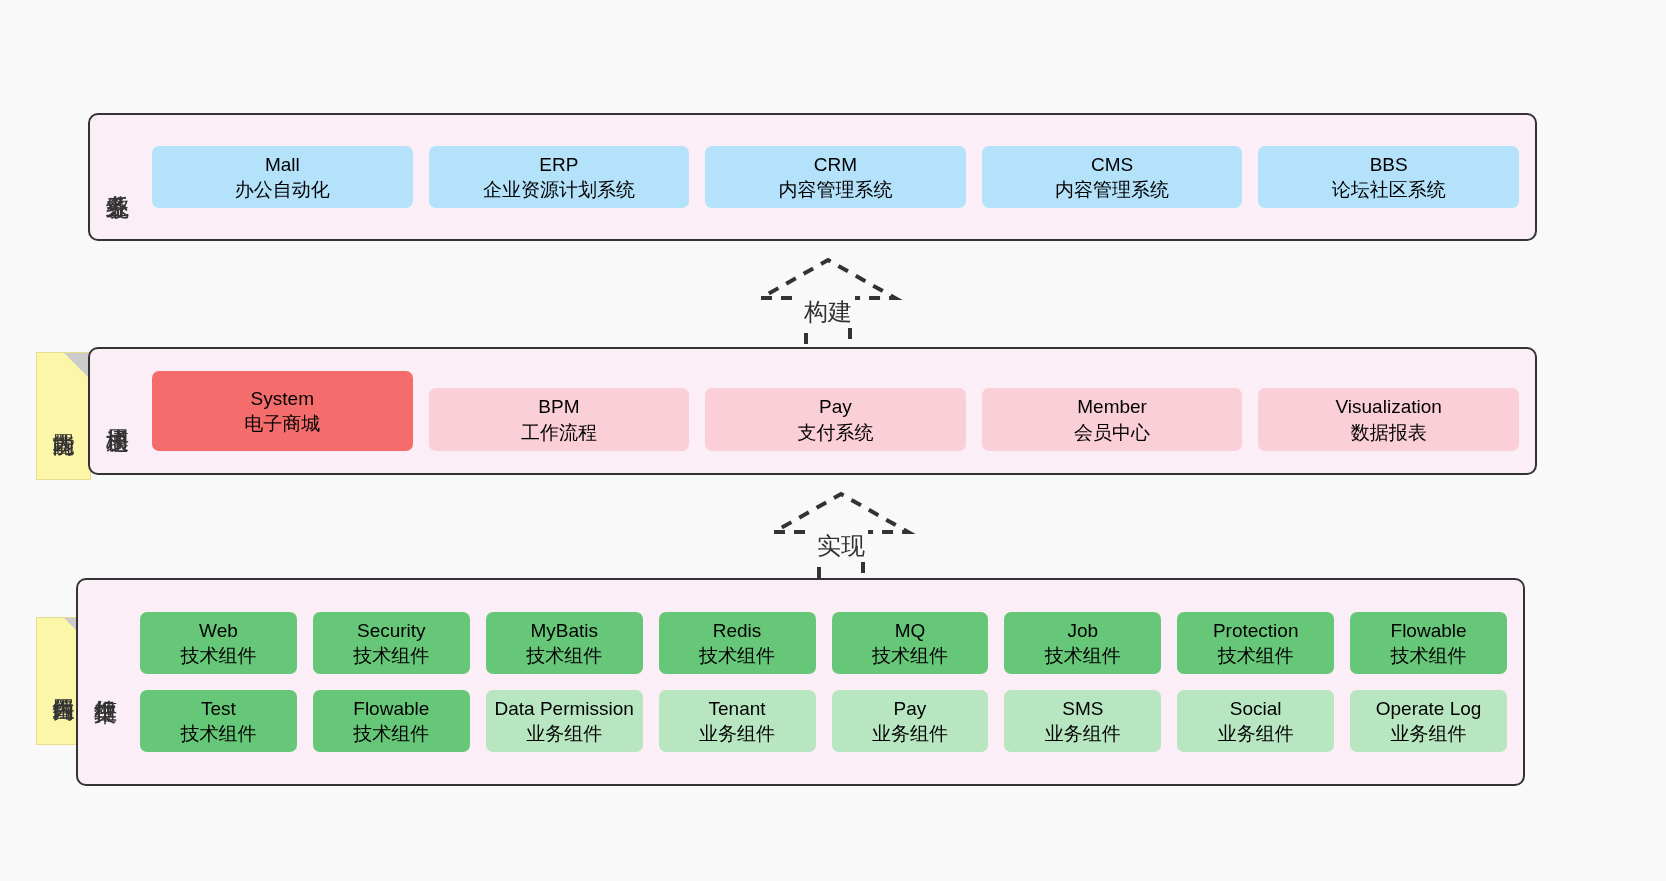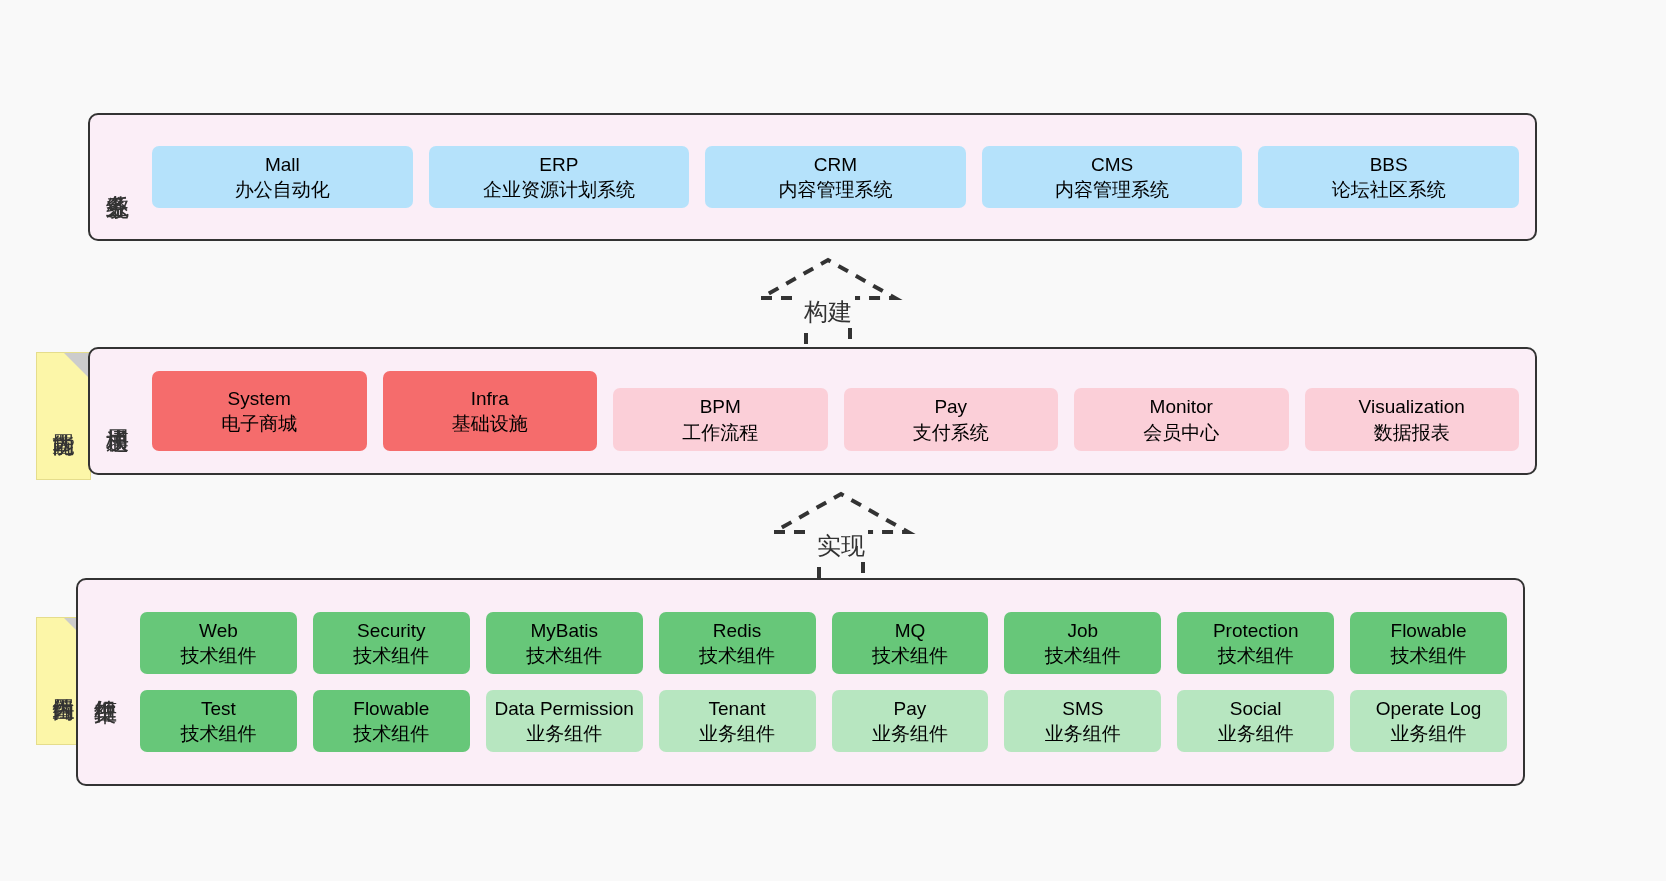--- a/index.html
+++ b/index.html
@@ -162,34 +162,30 @@
   </div>
 
   <div class="band" id="band-module" style="left:88px;top:347px;width:1449px;height:128px;">
     <div class="band-title">通用模块</div>
     <div class="band-body">
       <div class="row">
         <div class="card c-red">
           <span class="t1">System</span>
           <span class="t2">电子商城</span>
         </div>
-        <div class="card c-red">
-          <span class="t1">Infra</span>
-          <span class="t2">基础设施</span>
-        </div>
         <div class="card c-pink">
           <span class="t1">BPM</span>
           <span class="t2">工作流程</span>
         </div>
         <div class="card c-pink">
           <span class="t1">Pay</span>
           <span class="t2">支付系统</span>
         </div>
         <div class="card c-pink">
-          <span class="t1">Monitor</span>
+          <span class="t1">Member</span>
           <span class="t2">会员中心</span>
         </div>
         <div class="card c-pink">
           <span class="t1">Visualization</span>
           <span class="t2">数据报表</span>
         </div>
       </div>
     </div>
   </div>
 

